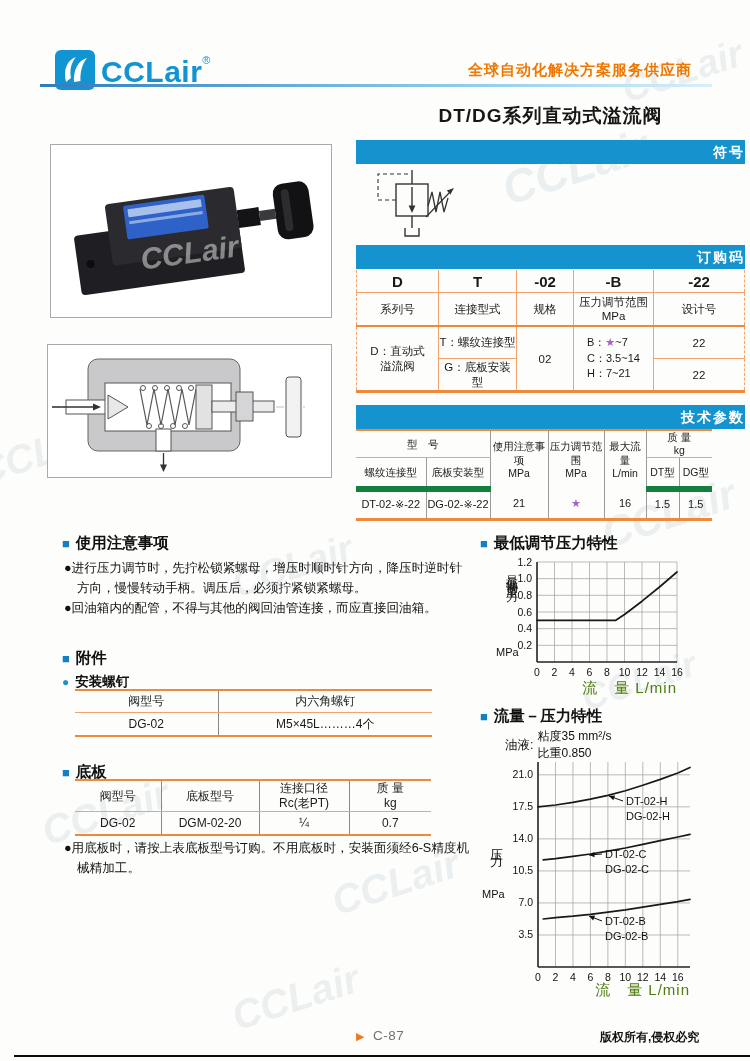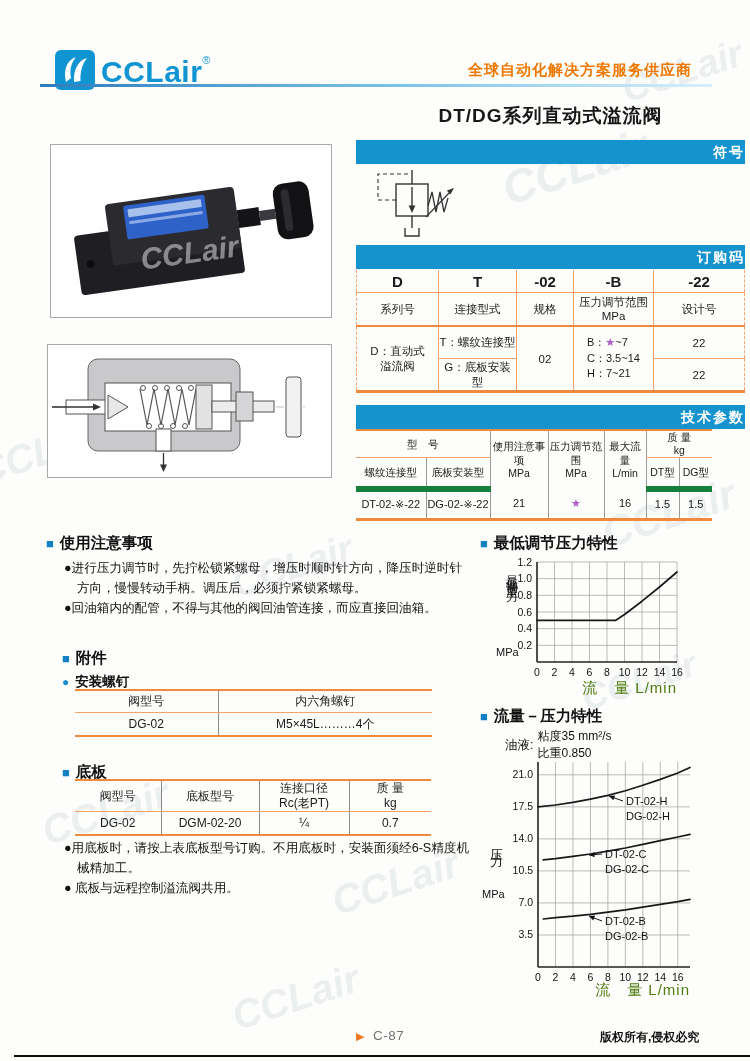--- a/index.html
+++ b/index.html
@@ -242,21 +242,21 @@
       <td class="gline">DG-02-※-22</td>
       <td class="gline">21</td>
       <td class="gline star">★</td>
       <td class="gline">16</td>
       <td class="gline">1.5</td>
       <td class="gline">1.5</td>
     </tr>
   </tbody>
     </table>
 
-  <div class="abs h2" style="left:46px;top:533px;">
+  <div class="abs h2" style="left:62px;top:533px;">
     <span class="sq">■</span><span>使用注意事项</span>
   </div>
   <div class="abs" style="left:64px;top:558px;width:408px;">
     <div class="note">●进行压力调节时，先拧松锁紧螺母，增压时顺时针方向，降压时逆时针方向，慢慢转动手柄。调压后，必须拧紧锁紧螺母。</div>
     <div class="note">●回油箱内的配管，不得与其他的阀回油管连接，而应直接回油箱。</div>
   </div>
 
   <div class="abs h2" style="left:480px;top:533px;">
     <span class="sq">■</span><span>最低调节压力特性</span>
   </div>
@@ -405,21 +405,20 @@
     <tr class="dr">
       <td>DG-02</td>
       <td class="gline">DGM-02-20</td>
       <td class="gline">¼</td>
       <td class="gline">0.7</td>
     </tr>
   </tbody>
     </table>
   <div class="abs" style="left:64px;top:838px;width:410px;">
     <div class="note">●用底板时，请按上表底板型号订购。不用底板时，安装面须经6-S精度机械精加工。</div>
-    <div class="note">● 底板与远程控制溢流阀共用。</div>
   </div>
 
   <div class="abs pg-marker" style="left:356px;top:1030px;">▶</div>
   <div class="abs pg-num" style="left:373px;top:1028px;">C-87</div>
   <div class="abs copyright" style="left:600px;top:1029px;">版权所有,侵权必究</div>
   <div class="abs bottom-rule" style="left:14px;top:1055px;width:736px;"></div>
 
 </div>
 
 </body></html>

